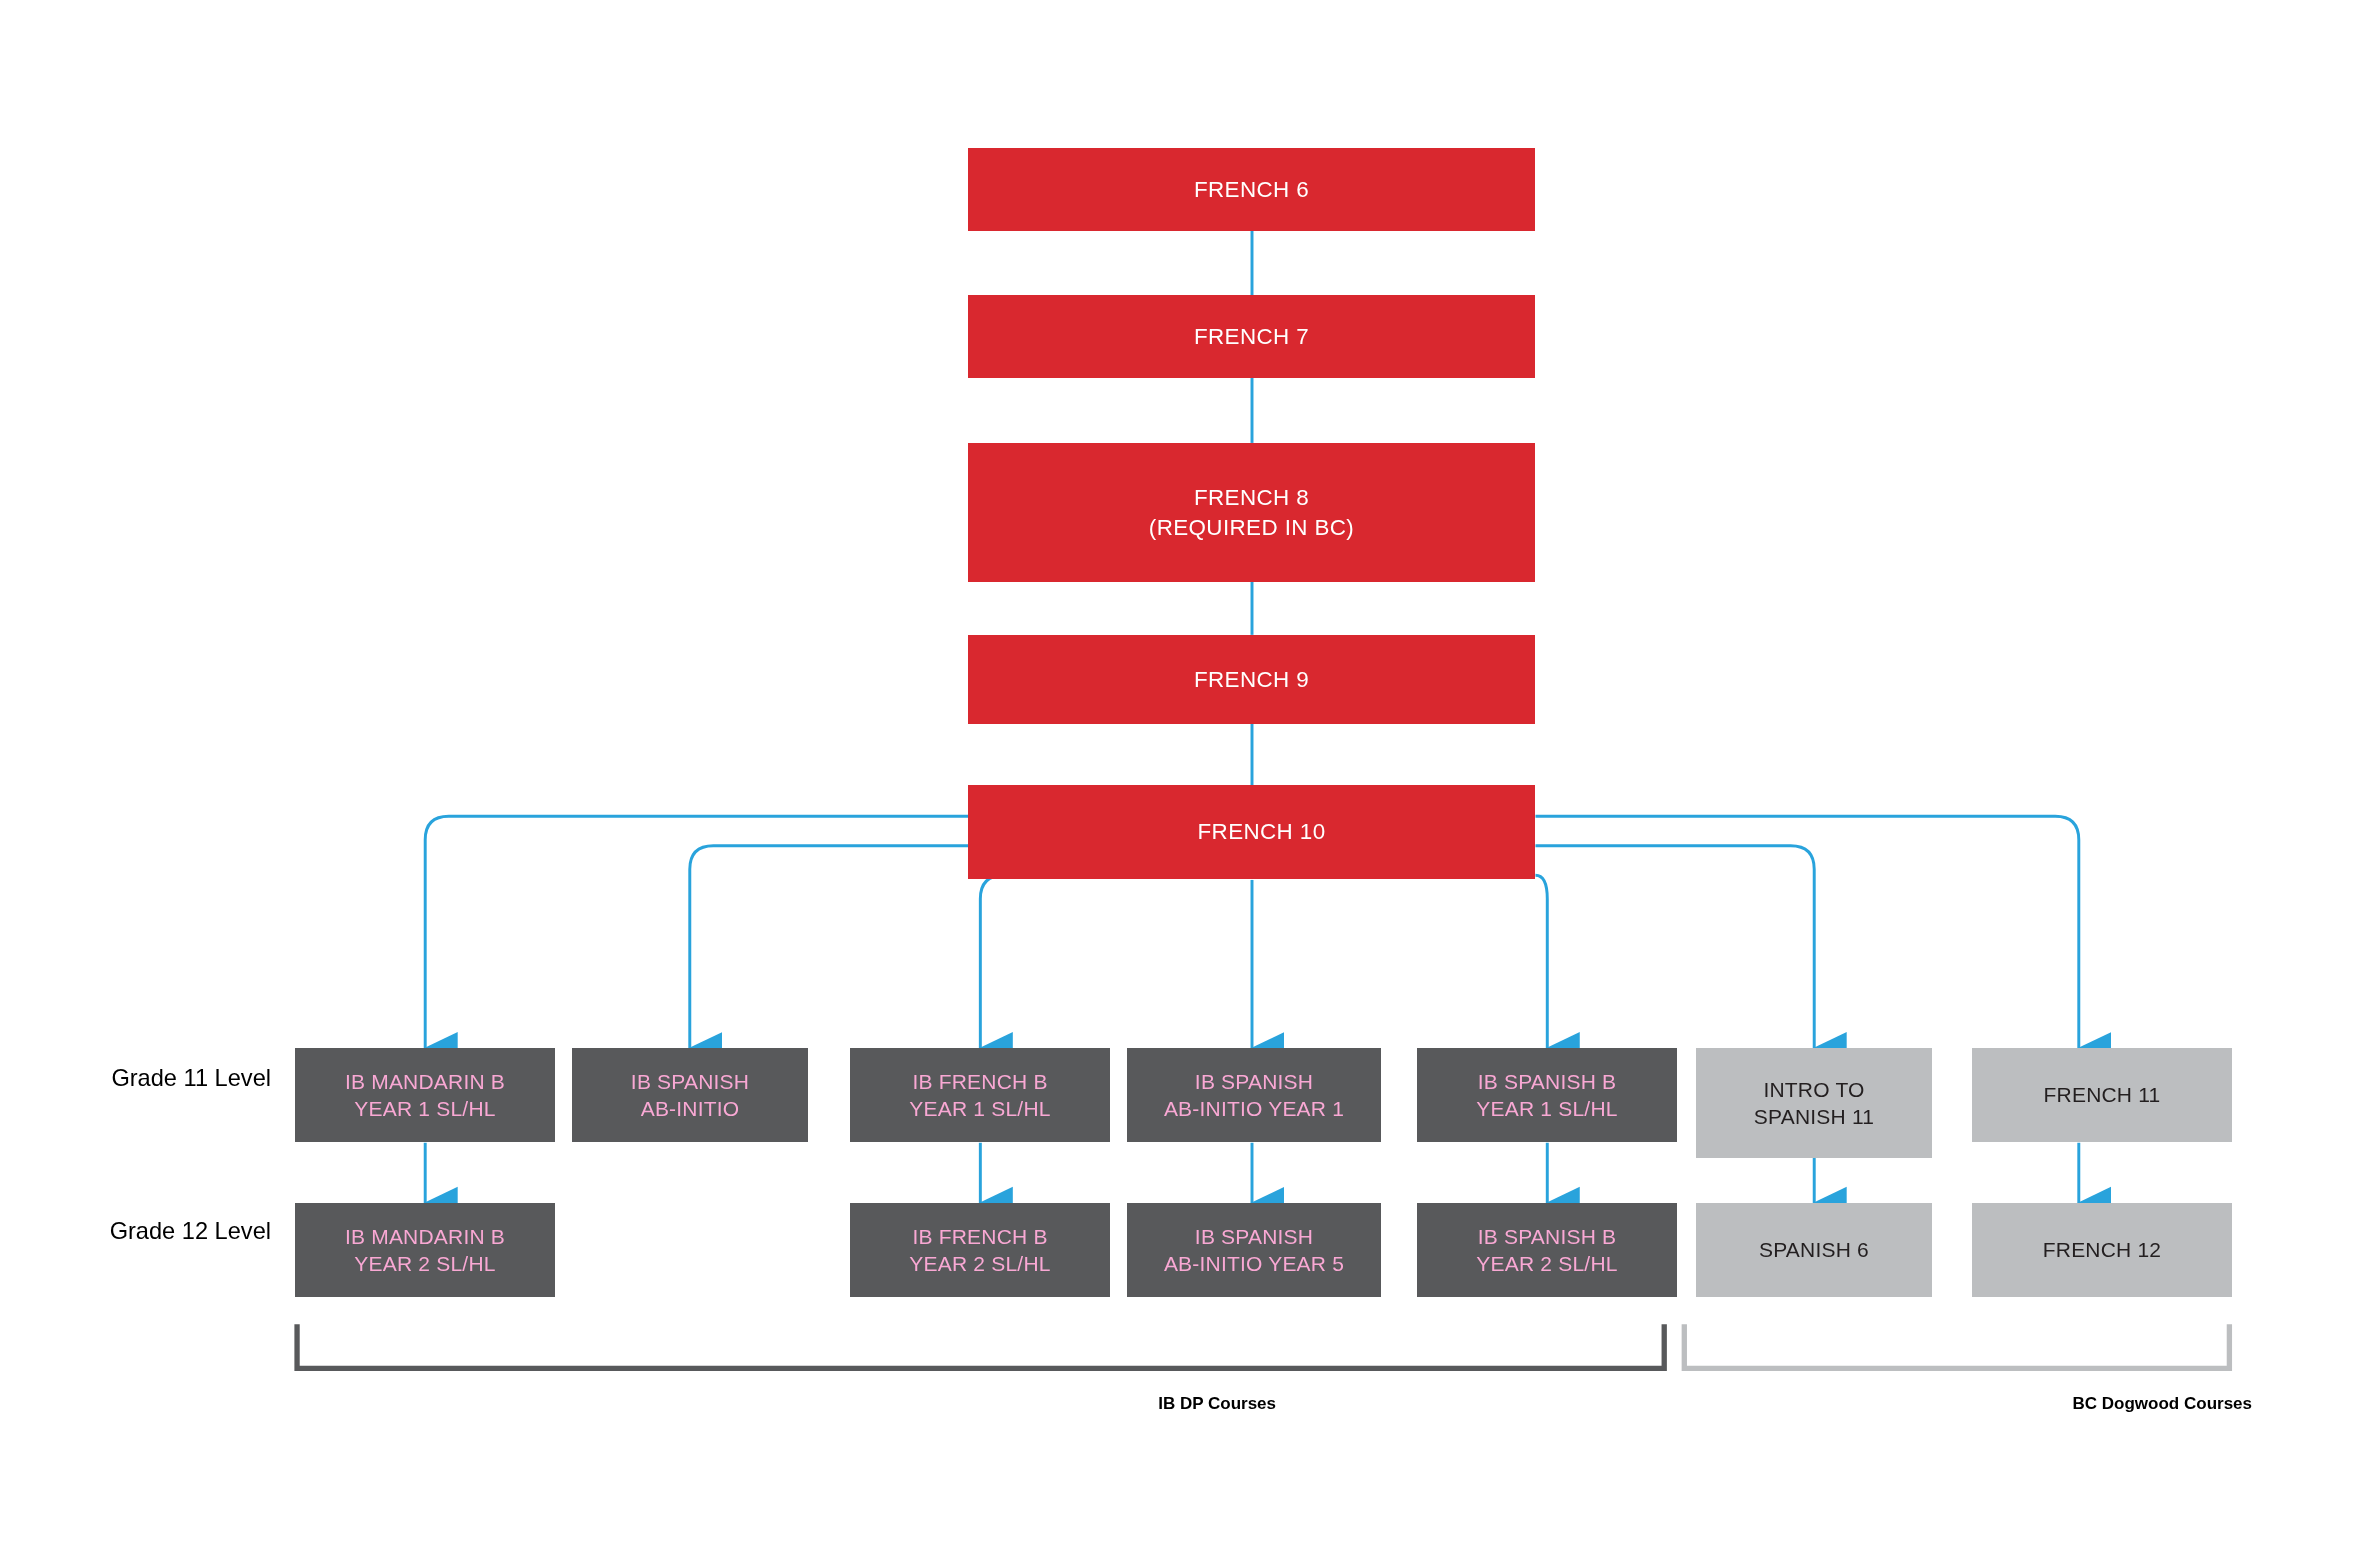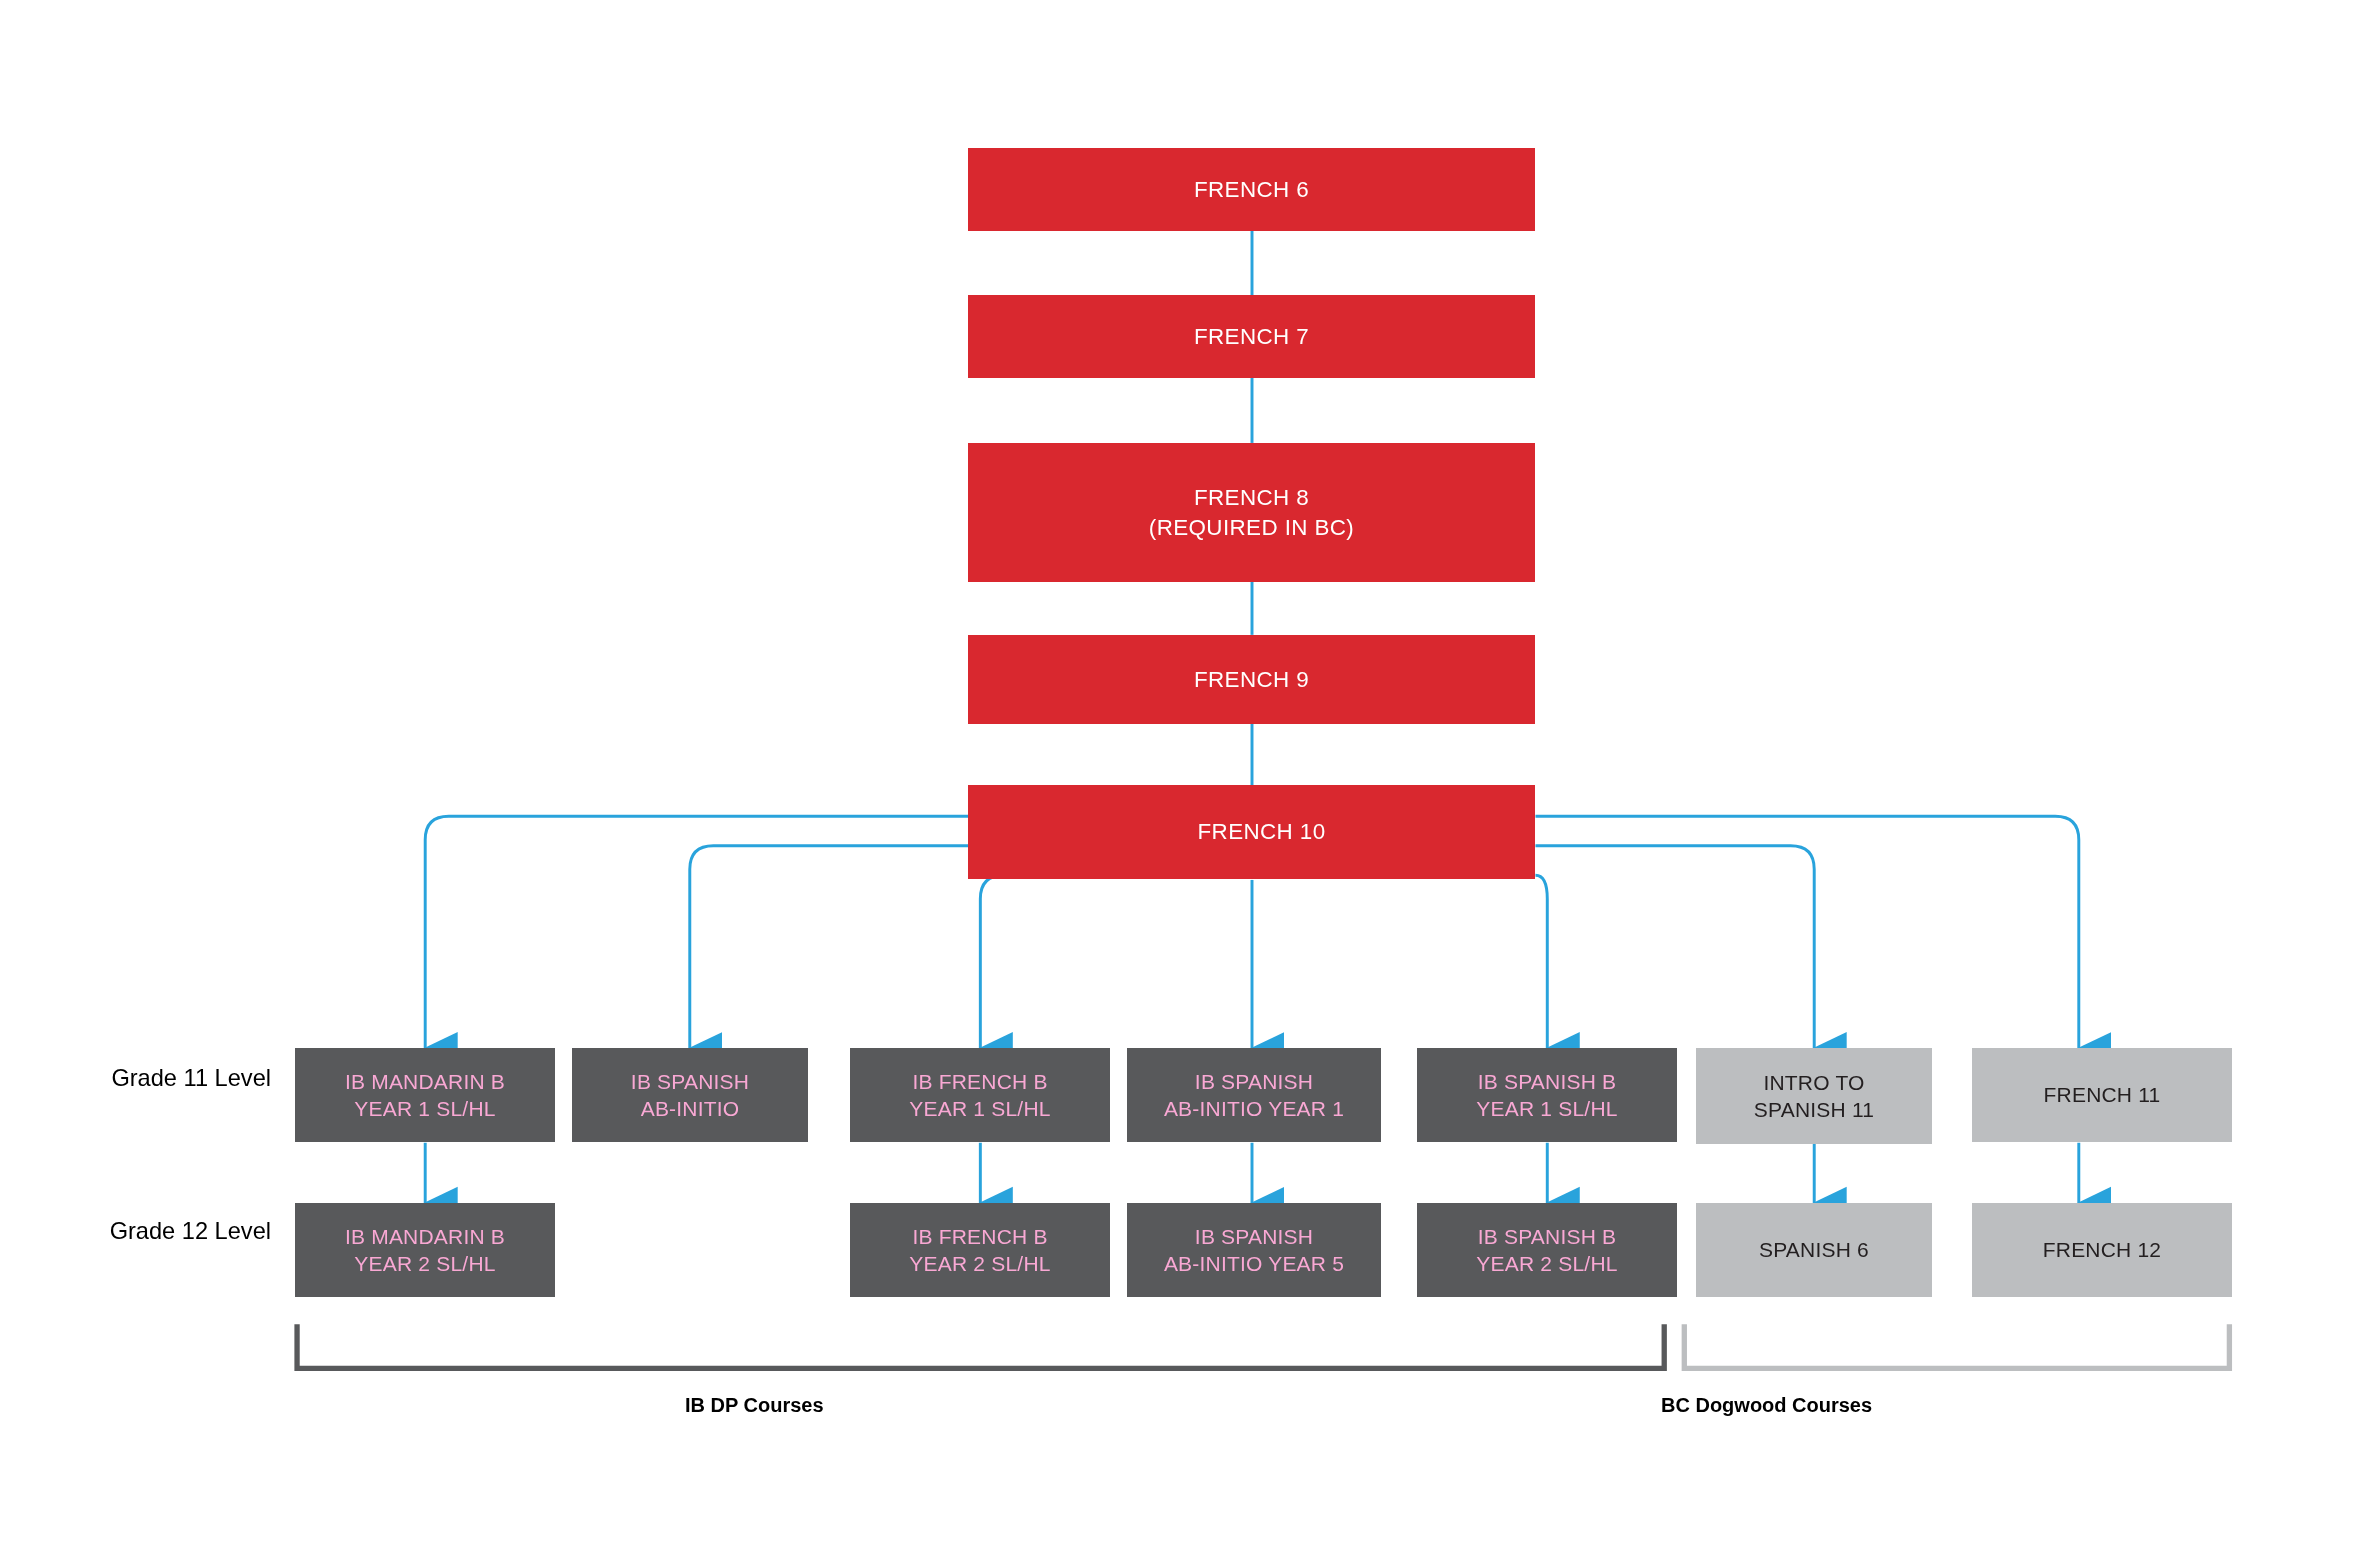--- a/index.html
+++ b/index.html
@@ -15,22 +15,22 @@
         text-align:center;box-sizing:border-box;line-height:1.30;}
   .node span{display:block;width:100%;}
 
   .red{background:#d9282f;color:#ffffff;font-size:22.4px;letter-spacing:0.4px;}
   .dark{background:#58595b;color:#f9a8d4;font-size:21px;letter-spacing:0.2px;align-items:center;}
   .light{background:#bcbec0;color:#231f20;font-size:21px;letter-spacing:0.2px;}
 
   .grade-label{position:absolute;text-align:right;font-weight:normal;
                font-size:23.6px;color:#000;line-height:1.32;}
 
-  .bracket-label{position:absolute;text-align:left;font-weight:bold;
-                 font-size:20px;color:#000;white-space:nowrap;}
+  .bracket-label{position:absolute;text-align:right;font-weight:bold;
+                 font-size:17px;color:#000;white-space:nowrap;}
 </style>
 </head>
 <body>
 
 <div id="stage">
 
   <svg class="layer" viewBox="0 0 3986 2650" preserveAspectRatio="none">
     <defs>
       <marker id="arw" viewBox="0 0 12 12" refX="6" refY="11" markerWidth="12" markerHeight="12" orient="auto-start-reverse">
         <path d="M0.5 0 L11.5 0 L6 11.5 Z" fill="#29a3dc"></path>
@@ -127,21 +127,21 @@
   <div class="node dark" style="left:1127px;top:1048px;width:254px;height:94px;flex-direction:column;">
     <span>IB SPANISH</span>
     <span>AB-INITIO YEAR 1</span>
   </div>
 
   <div class="node dark" style="left:1417px;top:1048px;width:260px;height:94px;flex-direction:column;">
     <span>IB SPANISH B</span>
     <span>YEAR 1 SL/HL</span>
   </div>
 
-  <div class="node light" style="left:1696px;top:1048px;width:236px;height:96px;flex-direction:column;">
+  <div class="node light" style="left:1696px;top:1048px;width:236px;height:110px;flex-direction:column;">
     <span>INTRO TO</span>
     <span>SPANISH 11</span>
   </div>
 
   <div class="node light" style="left:1972px;top:1048px;width:260px;height:94px;">
     <span>FRENCH 11</span>
   </div>
 
   <div class="node dark" style="left:295px;top:1203px;width:260px;height:94px;flex-direction:column;">
     <span>IB MANDARIN B</span>

